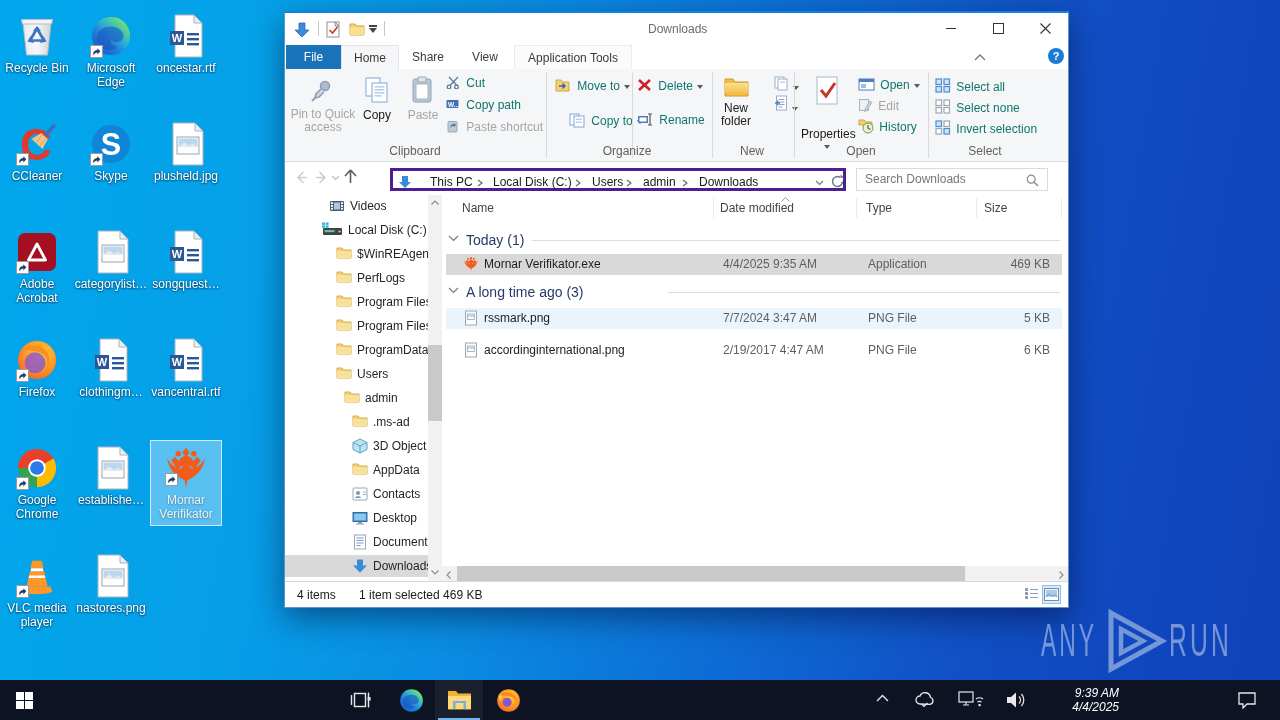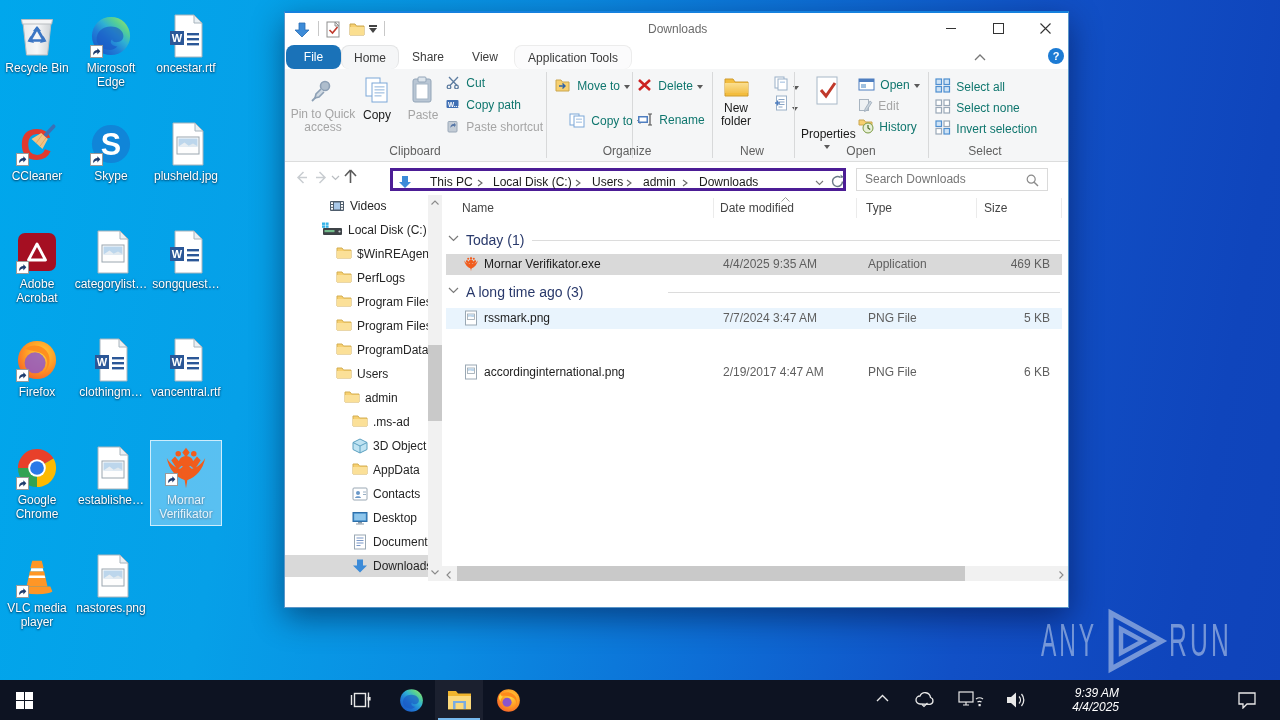--- a/index.html
+++ b/index.html
@@ -20,21 +20,21 @@
   #clock { color:#fff; font-size:12px; text-align:right; line-height:14px;font-style:italic; }
   
   #win { position:absolute; left:284px; top:11px; width:785px; height:597px; background:#fff; border:1px solid #5b96c8; border-top:2px solid #1581de; box-shadow:0 10px 30px rgba(0,0,30,.45); }
   
   #titlebar { position:absolute; left:0; top:0; width:100%; height:33px; background:#fff; }
   #managetab { position:absolute; left:229px; top:0px; width:118px; height:32px; background:#f0d9f7; color:#3f3142; font-size:12px; text-align:center; line-height:32px; }
   #wintitle { position:absolute; left:363px; top:0; height:33px; line-height:33px; font-size:12px; color:#6b6b6b; }
   .caption { position:absolute; top:0; height:30px; width:46px; color:#333; display:flex; align-items:center; justify-content:center; }
   
   #tabrow { position:absolute; left:0; top:32px; width:100%; height:24px; background:#fff; }
-  .rtab { position:absolute; top:0; height:24px; font-size:12px; color:#3b3b3b; text-align:center; line-height:24px;border-radius:8px; }
+  .rtab { position:absolute; top:0; height:24px; font-size:12px; color:#3b3b3b; text-align:center; line-height:24px; }
   #tab-file { left:1px; width:55px; background:#1a72b8; color:#fff; }
   #tab-home { left:56px; width:58px; background:#f5f6f7; border:1px solid #e3e4e5; border-bottom:none; }
   #tab-apptools { left:229px; width:118px; background:#fbfbfc; border:1px solid #ececec; border-bottom:none; }
   
   #ribbon { position:absolute; left:0; top:56px; width:100%; height:93px; background:#f5f6f7; border-bottom:1px solid #dcdddd; font-size:12px; color:#1a1a1a; }
   .rsep { position:absolute; top:3px; height:86px; width:1px; background:#d8d9da; }
   .rgl { position:absolute; bottom:3px; font-size:12px; color:#606060; width:120px; text-align:center; }
   .rsm { position:absolute; font-size:12px; color:#0f766e; white-space:nowrap; }
   .dis { color:#a5a5a5; }
   .caret { display:inline-block; width:0; height:0; border-left:3.5px solid transparent; border-right:3.5px solid transparent; border-top:4px solid #5a5a5a; vertical-align:middle; margin-left:4px; }
@@ -724,21 +724,21 @@
               <rect x="2.5" y="1" width="11" height="14" fill="#fff" stroke="#9aa8b4"></rect>
               <rect x="4.5" y="4" width="7" height="5.5" fill="#fdfdfd" stroke="#9aa6af" stroke-width="0.8"></rect>
               <rect x="5" y="4.5" width="6" height="2.5" fill="#bcd6ec"></rect>
               <path d="M5 7 l2 -1.2 l2 1.2 z" fill="#dfe8ee"></path>
             </svg></span>
         <span class="nm">rssmark.png</span>
           <span class="dt">7/7/2024 3:47 AM</span>
           <span class="tp">PNG File</span>
           <span class="sz">5 KB</span>
       </div>
-      <div class="frow" style="top:167px">
+      <div class="frow" style="top:145px">
         <span class="fic"><svg width="16" height="16" viewBox="0 0 16 16">
               <rect x="2.5" y="1" width="11" height="14" fill="#fff" stroke="#9aa8b4"></rect>
               <rect x="4.5" y="4" width="7" height="5.5" fill="#fdfdfd" stroke="#9aa6af" stroke-width="0.8"></rect>
               <rect x="5" y="4.5" width="6" height="2.5" fill="#bcd6ec"></rect>
               <path d="M5 7 l2 -1.2 l2 1.2 z" fill="#dfe8ee"></path>
             </svg></span>
         <span class="nm">accordinginternational.png</span>
           <span class="dt">2/19/2017 4:47 AM</span>
           <span class="tp">PNG File</span>
           <span class="sz">6 KB</span>
@@ -747,20 +747,39 @@
     <div id="hscroll">
       <svg class="abs" style="left:4px;top:5px" width="5" height="8" viewBox="0 0 5 8">
           <path d="M4.5 0.5 L1 4 L4.5 7.5" fill="none" stroke="#8a8a8a" stroke-width="1.1"></path>
         </svg>
       <div class="abs" style="left:15px;top:0px;width:508px;height:15px;background:#c9c9c9"></div>
       <svg class="abs" style="right:4px;top:5px" width="5" height="8" viewBox="0 0 5 8">
           <path d="M0.5 0.5 L4 4 L0.5 7.5" fill="none" stroke="#8a8a8a" stroke-width="1.1"></path>
         </svg>
     </div>
   </div>
+  <div id="statusbar">
+    <span class="abs" style="left:12px;top:6px">4 items</span>
+    <span class="abs" style="left:74px;top:6px">1 item selected 469 KB</span>
+    <div class="abs" style="left:738px;top:3px;width:19px;height:19px"><svg width="17" height="17" viewBox="0 0 17 17">
+          <g fill="#8aa0b8">
+            <rect x="2" y="3" width="3" height="3"></rect>
+            <rect x="2" y="7" width="3" height="3"></rect>
+            <rect x="2" y="11" width="3" height="3"></rect>
+          </g>
+          <g stroke="#8aa0b8" stroke-width="1.2">
+            <path d="M7 4.5 h8 M7 8.5 h8 M7 12.5 h8"></path>
+          </g>
+        </svg></div>
+    <div class="abs" style="left:757px;top:3px;width:19px;height:19px;border:1px solid #90c0e8;background:#d8ecf9"><svg width="17" height="17" viewBox="0 0 17 17">
+          <rect x="1.5" y="2.5" width="14" height="12" fill="#fff" stroke="#6a90b8"></rect>
+          <rect x="2.8" y="3.8" width="11.4" height="7" fill="#a8cce8"></rect>
+          <path d="M2.8 11 l3.5 -3 l3 2.5 l2.2 -1.8 l2.7 2.3" fill="none" stroke="#6a90b8"></path>
+        </svg></div>
+  </div>
 </div>
 
 <svg id="wm" style="position:absolute;left:1040px;top:606px" width="196" height="70">
   <g fill="rgba(185,203,233,.60)" font-family="Liberation Sans" font-size="47">
     <text x="1" y="50" textLength="56" lengthAdjust="spacingAndGlyphs">ANY</text>
     <text x="129" y="50" textLength="63" lengthAdjust="spacingAndGlyphs">RUN</text>
   </g>
   <g fill="none" stroke="rgba(185,203,233,.60)" stroke-width="5">
     <path d="M71 7 L122 35 L71 63 Z"></path>
     <path d="M81 23 L103 35 L81 47 Z" stroke-width="4.5"></path>

